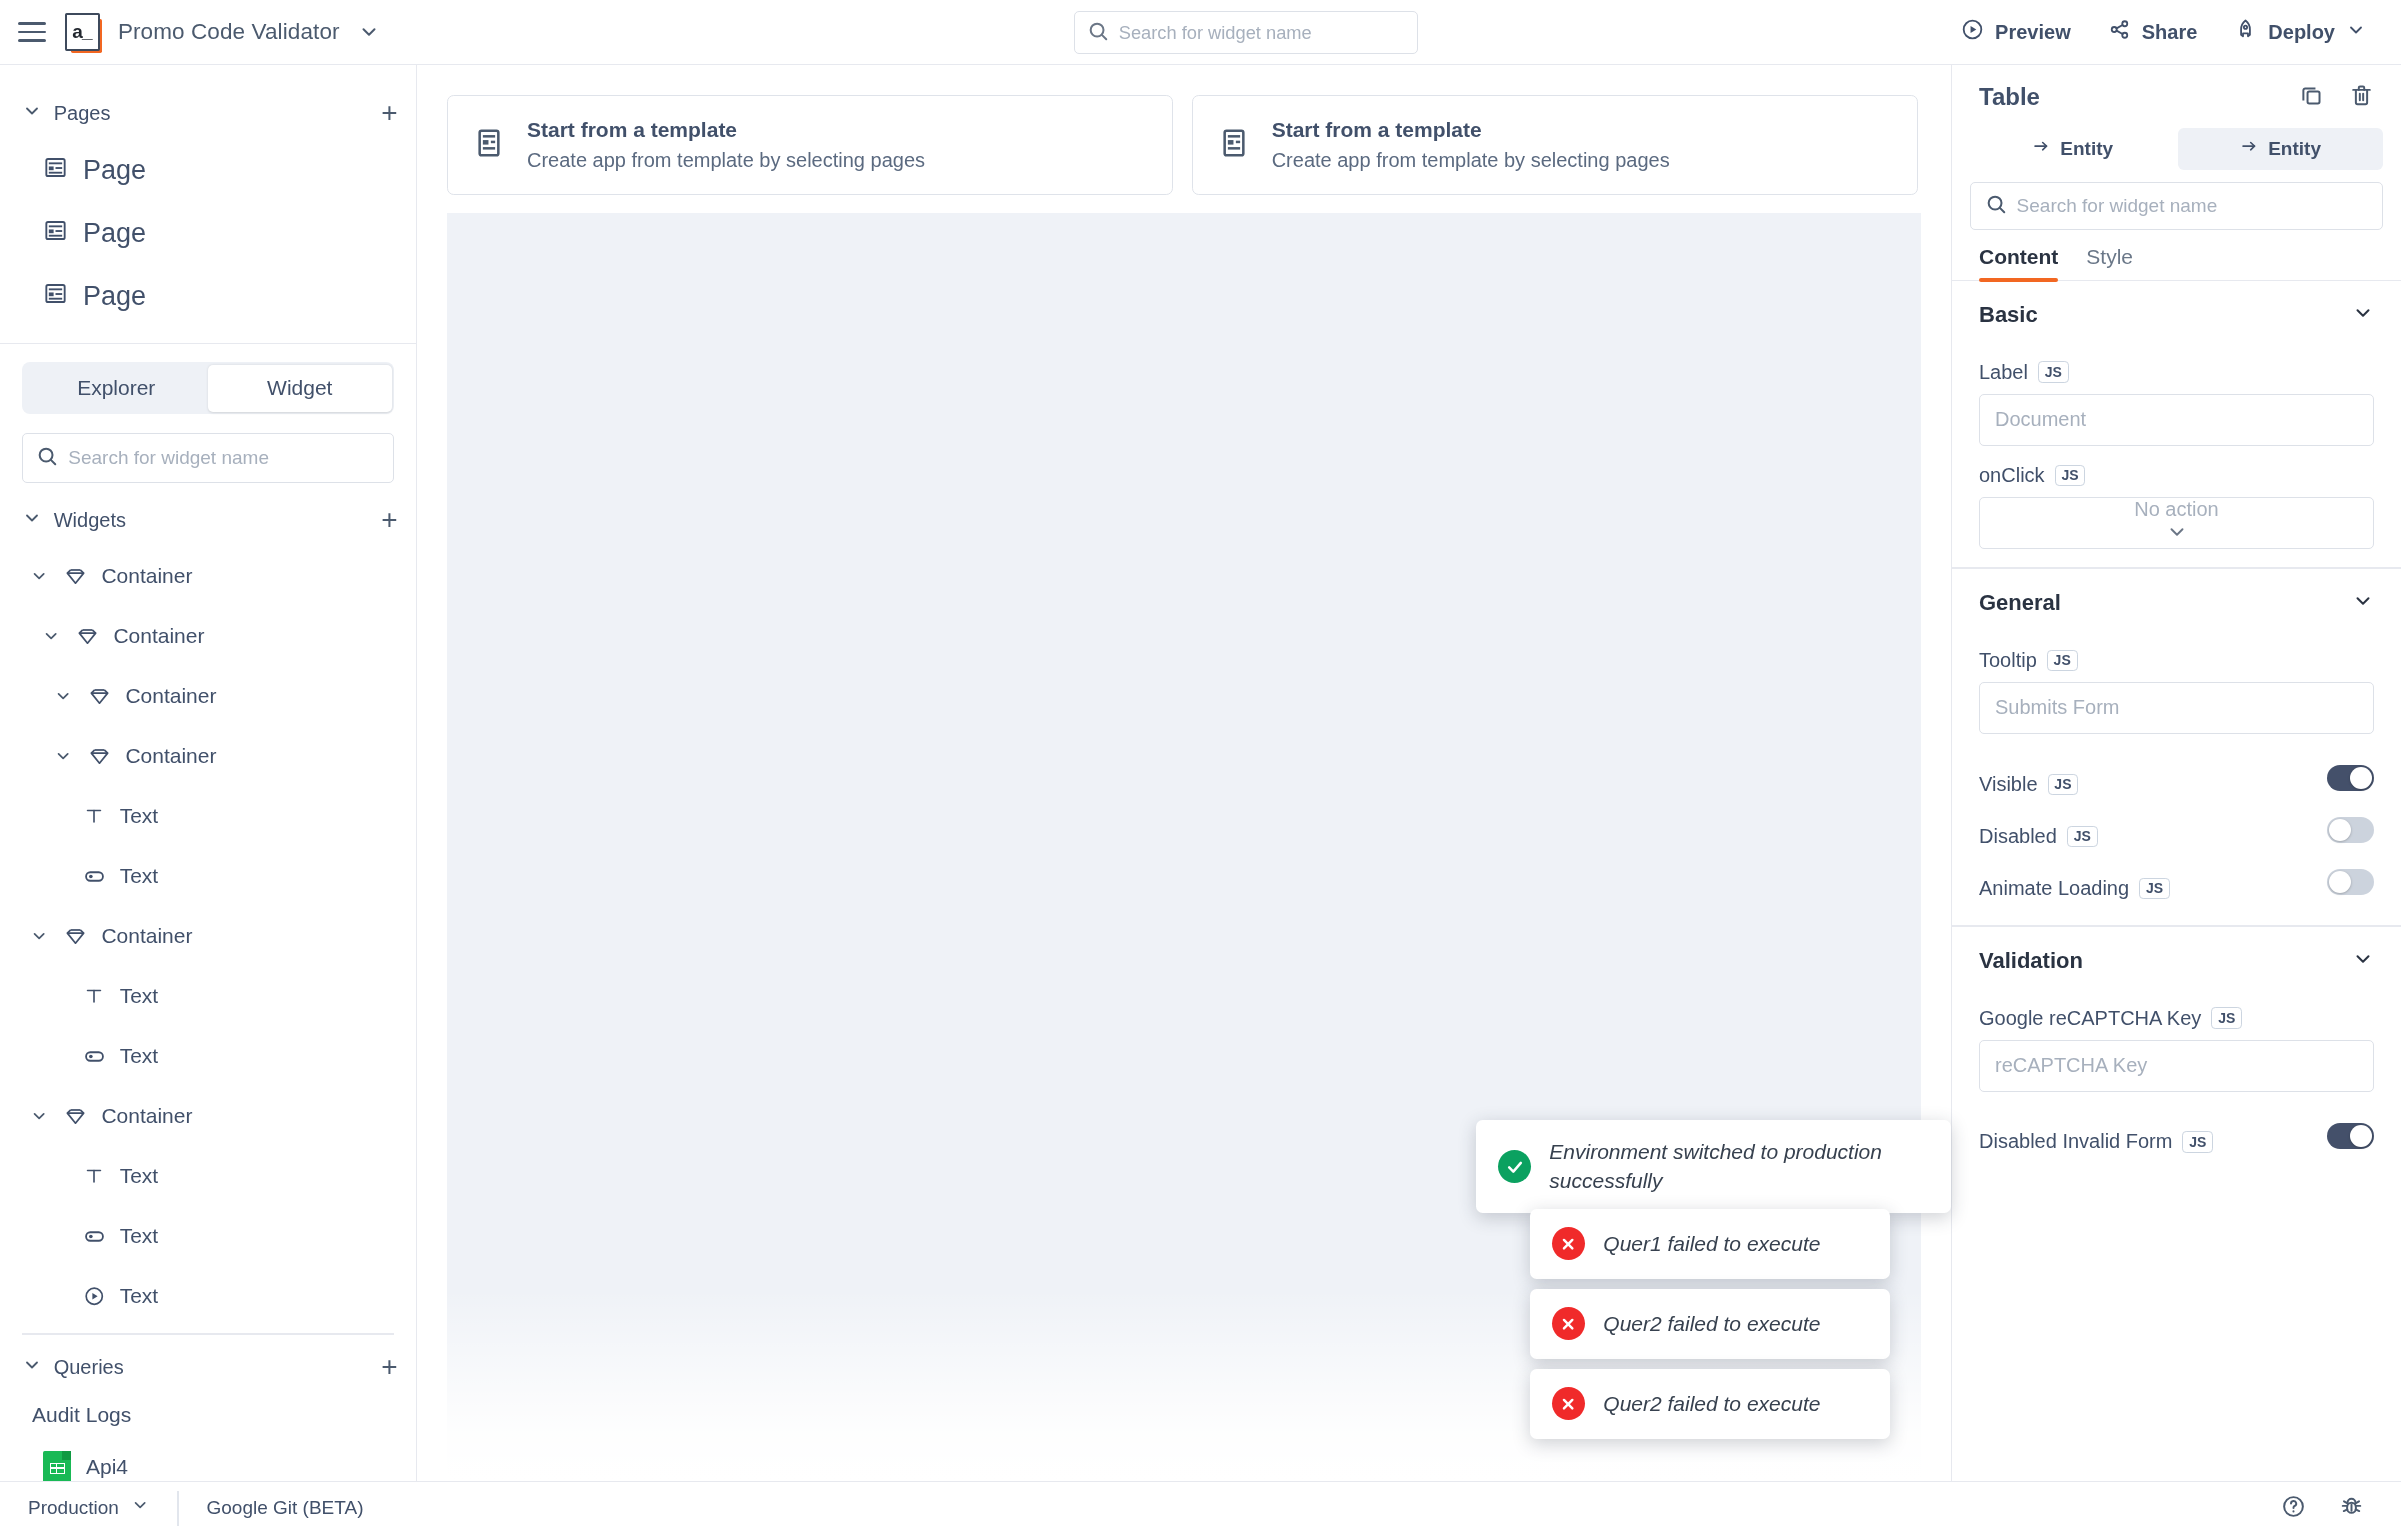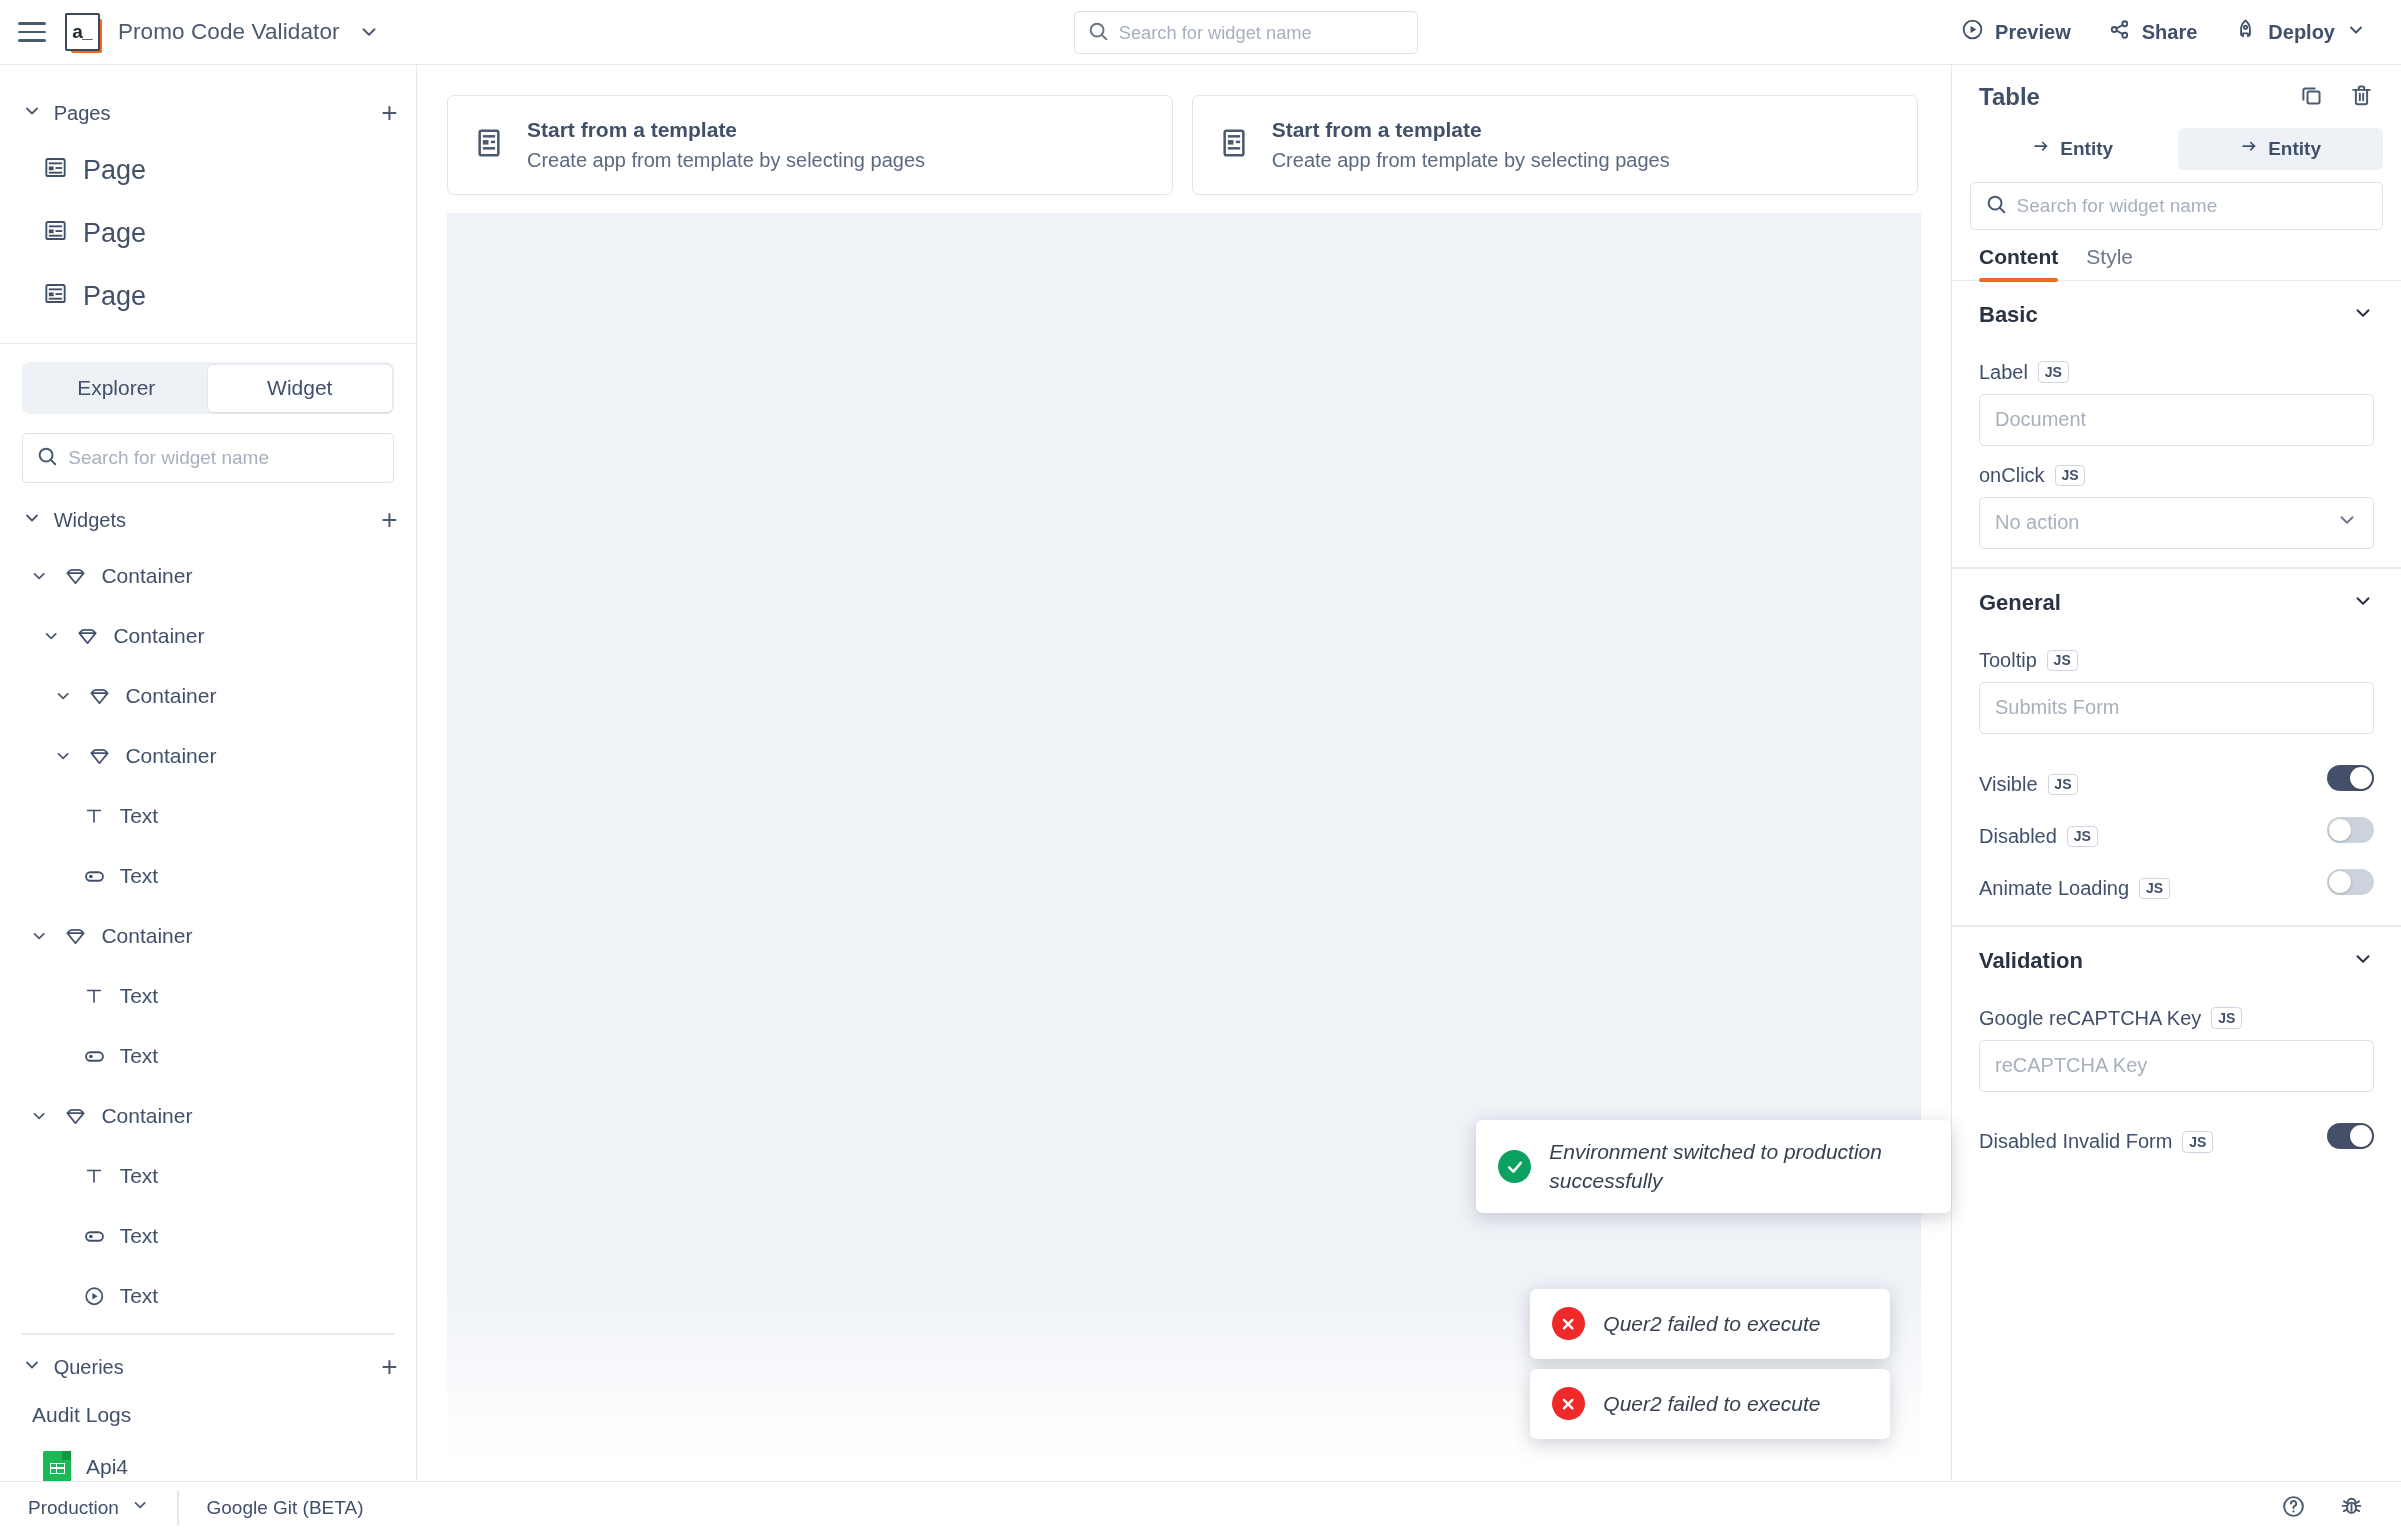--- a/index.html
+++ b/index.html
@@ -135,21 +135,21 @@
   .fld { margin-bottom:18.3px; }
   .fld-label { display:flex; align-items:center; gap:10px; font-size:20px; color:#41506a; margin-bottom:10px;margin-top:12px; }
   .js-tag {
     font-size:14px; font-weight:600; color:#41506a; border:1.7px solid #ccd5e0;
     border-radius:4.2px; padding:1.7px 5.8px; line-height:1.15; background:#fff;
   }
   .inp {
     height:52px; border:1.7px solid #dde1e8; border-radius:5px; display:flex; align-items:center;
     padding:0 15px; font-size:20px; color:#a7b0bd; background:#fff;
   }
-  .inp.sel { justify-content:space-between; }
+  .inp.sel { justify-content:center;flex-direction:column; }
   .togrow { display:flex; align-items:center; height:52px; }
   .togrow .fld-label { margin-bottom:0; }
   .togrow .sw { margin-left:auto; }
   .sw { width:47px; height:26px; border-radius:13.3px; background:#ccd3dd; position:relative; cursor:pointer; }
   .sw i { position:absolute; top:1.7px; left:1.7px; width:22.5px; height:22.5px; border-radius:50%; background:#fff; box-shadow:0 0.8px 2.5px rgba(0,0,0,.25); }
   .sw.on { background:#44506a; }
   .sw.on i { left:22.5px; }
   .rp-fade {
     position:absolute; left:0; right:0; bottom:0; height:250px;
     background: linear-gradient(to bottom, rgba(255,255,255,0) 0%, rgba(255,255,255,0.85) 60%, rgba(255,255,255,0.98) 100%);
@@ -708,20 +708,29 @@
     <div class="toasts" style="left:0;top:0;width:100%;height:100%;pointer-events:none;">
       <div class="toast" style="left:1476px; top:1055px; width:475px; pointer-events:auto;">
         <span class="badge ok">
           <svg width="20" height="20" viewBox="0 0 24 24" fill="none" stroke="#fff" stroke-width="3" stroke-linecap="round" stroke-linejoin="round">
               <polyline points="5 12.5 10 17.5 19 7"></polyline>
             </svg>
         </span>
         <span class="msg">Environment switched to production successfully</span>
       </div>
 
+      <div class="toast" style="left:1530px; top:1144px; width:360px; pointer-events:auto;">
+        <span class="badge err">
+          <svg width="18.3" height="18.3" viewBox="0 0 24 24" fill="none" stroke="#fff" stroke-width="3.2" stroke-linecap="round">
+              <line x1="6.5" y1="6.5" x2="17.5" y2="17.5"></line>
+              <line x1="17.5" y1="6.5" x2="6.5" y2="17.5"></line>
+            </svg>
+        </span>
+        <span class="msg">Quer1 failed to execute</span>
+      </div>
 
       <div class="toast" style="left:1530px; top:1224px; width:360px; pointer-events:auto;">
         <span class="badge err">
           <svg width="18.3" height="18.3" viewBox="0 0 24 24" fill="none" stroke="#fff" stroke-width="3.2" stroke-linecap="round">
               <line x1="6.5" y1="6.5" x2="17.5" y2="17.5"></line>
               <line x1="17.5" y1="6.5" x2="6.5" y2="17.5"></line>
             </svg>
         </span>
         <span class="msg">Quer2 failed to execute</span>
       </div>

